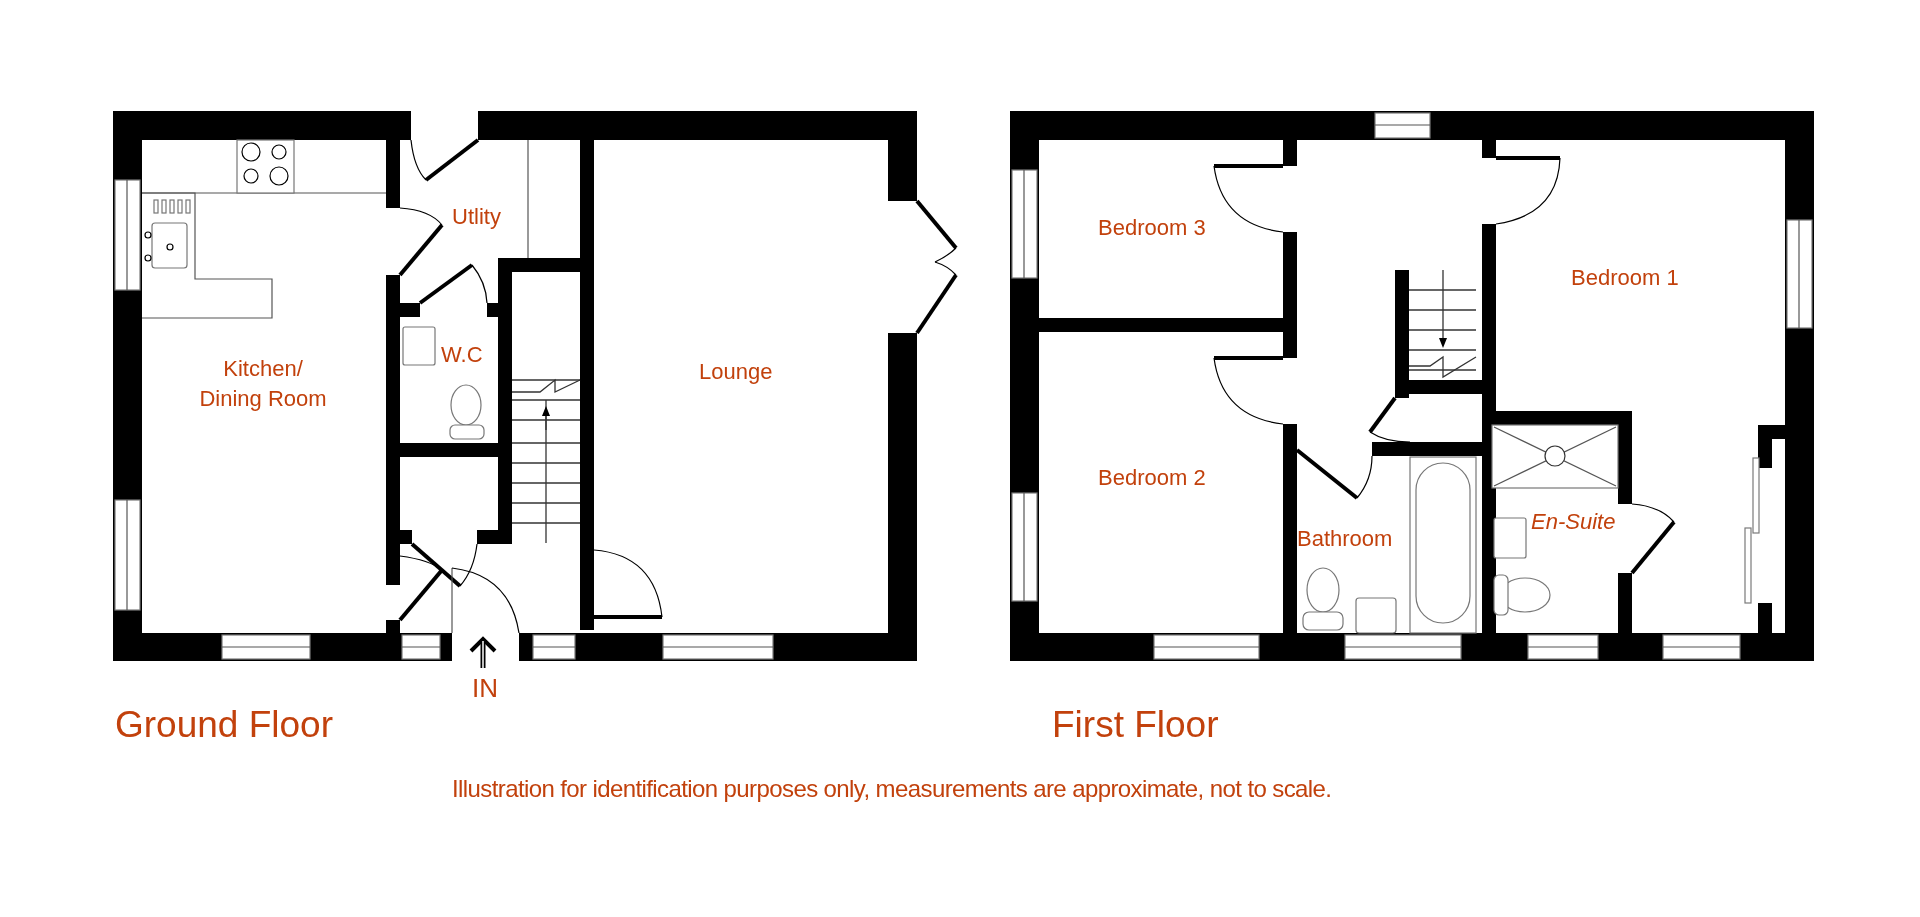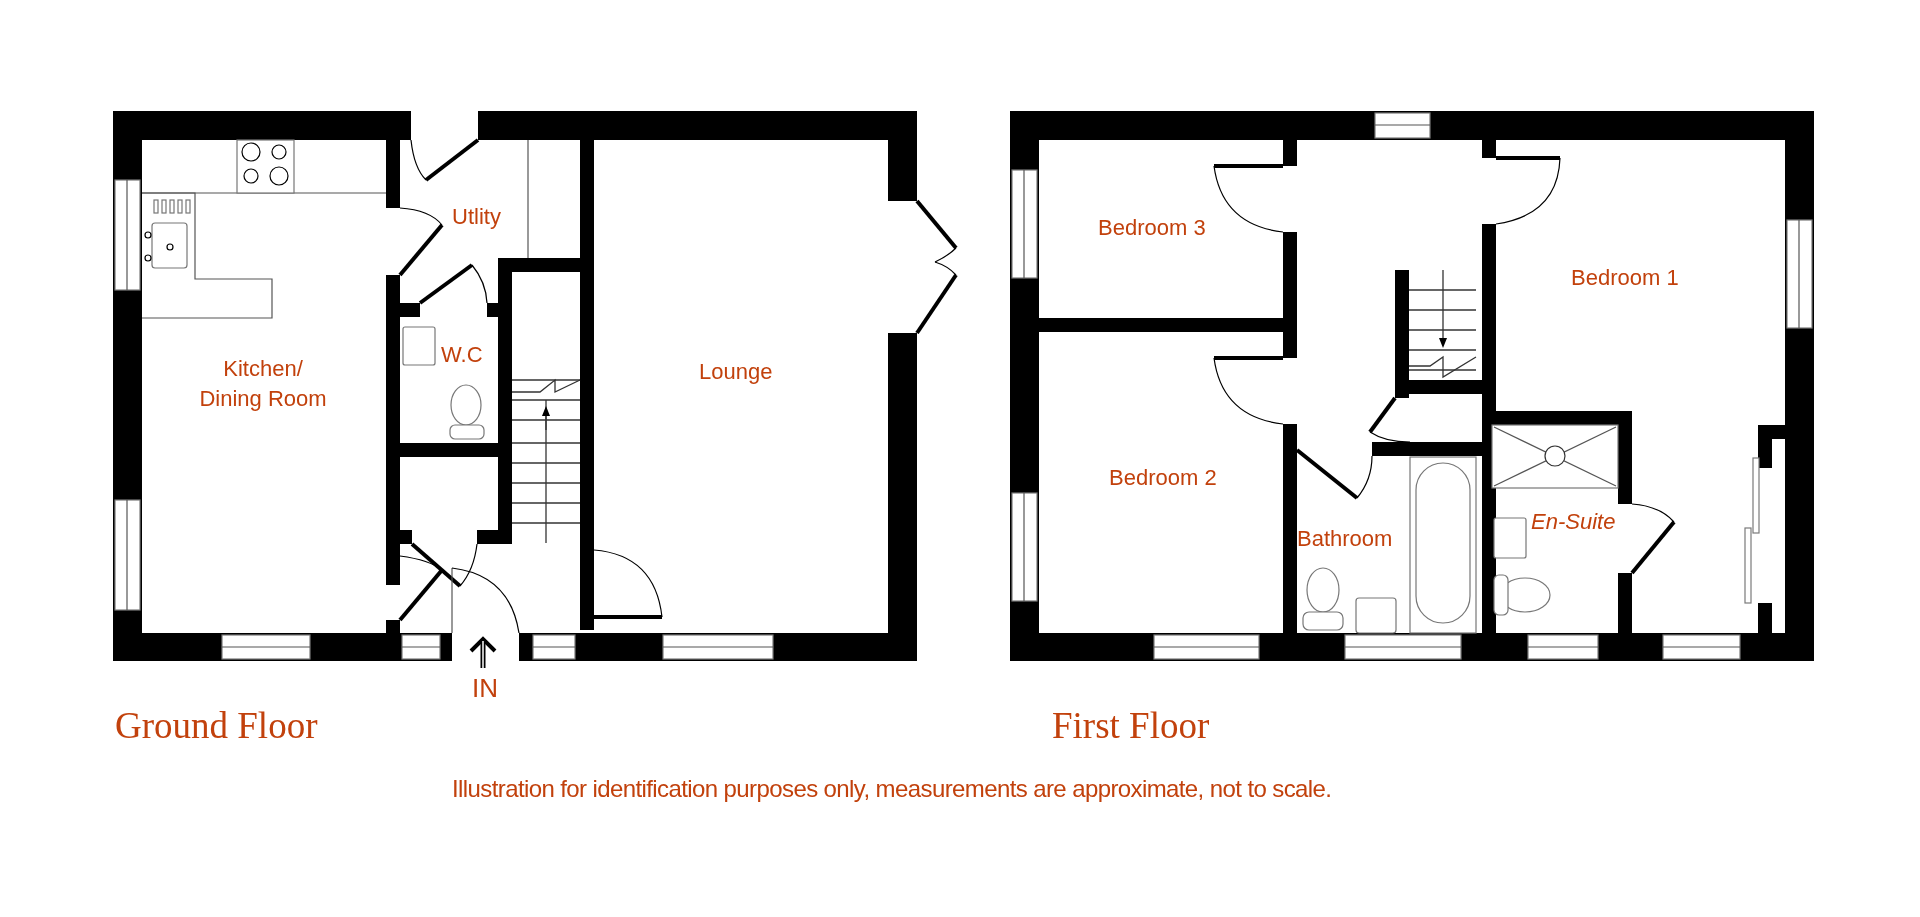--- a/index.html
+++ b/index.html
@@ -7,21 +7,21 @@
   #plan { position:absolute; left:0; top:0; width:1920px; height:917px; }
   .wall { fill:#000000; }
   .win { fill:#ffffff; stroke:#7a7a7a; stroke-width:1.2; }
   .thin { fill:none; stroke:#555555; stroke-width:1.2; }
   .fix { fill:#ffffff; stroke:#777777; stroke-width:1.2; }
   .door { fill:none; stroke:#000000; stroke-width:4; }
   .arc { fill:none; stroke:#000000; stroke-width:1.2; }
   .stair { fill:none; stroke:#333333; stroke-width:1.3; }
   .label { position:absolute; color:#c2410c; font-family:"Liberation Sans", sans-serif; white-space:nowrap; }
   .room { font-size:22px; text-align:center; line-height:30px; }
-  .floor-title { font-size:37px;font-family:Liberation Serif, serif; }
+  .floor-title { font-size:37px; }
   .disclaimer { font-size:24px; font-family:Liberation Sans, sans-serif; letter-spacing:-0.6px; }
   .in-label { font-size:26px; }
 </style>
 </head>
 <body>
 
 <svg id="plan" viewBox="0 0 1920 917" xmlns="http://www.w3.org/2000/svg">
 
   <g>
 
@@ -225,20 +225,20 @@
   <div>Kitchen/</div>
   <div>Dining Room</div>
 </div>
 <div class="label room" style="left:452px; top:202px;">Utlity</div>
 <div class="label room" style="left:441px; top:340px;">W.C</div>
 <div class="label room" style="left:699px; top:357px;">Lounge</div>
 <div class="label in-label" style="left:472px; top:673px;">IN</div>
 
 <div class="label room" style="left:1098px; top:213px;">Bedroom 3</div>
 <div class="label room" style="left:1571px; top:263px;">Bedroom 1</div>
-<div class="label room" style="left:1098px; top:463px;margin-left:11px;">Bedroom 2</div>
+<div class="label room" style="left:1098px; top:463px;">Bedroom 2</div>
 <div class="label room" style="left:1297px; top:524px;">Bathroom</div>
 <div class="label room" style="left:1531px; top:507px;font-style:italic;">En-Suite</div>
 
 <div class="label floor-title" style="left:115px; top:704px;">Ground Floor</div>
 <div class="label floor-title" style="left:1052px; top:704px;">First Floor</div>
 
 <div class="label disclaimer" style="left:452px; top:775px;">Illustration for identification purposes only, measurements are approximate, not to scale.</div>
 
 </body></html>

